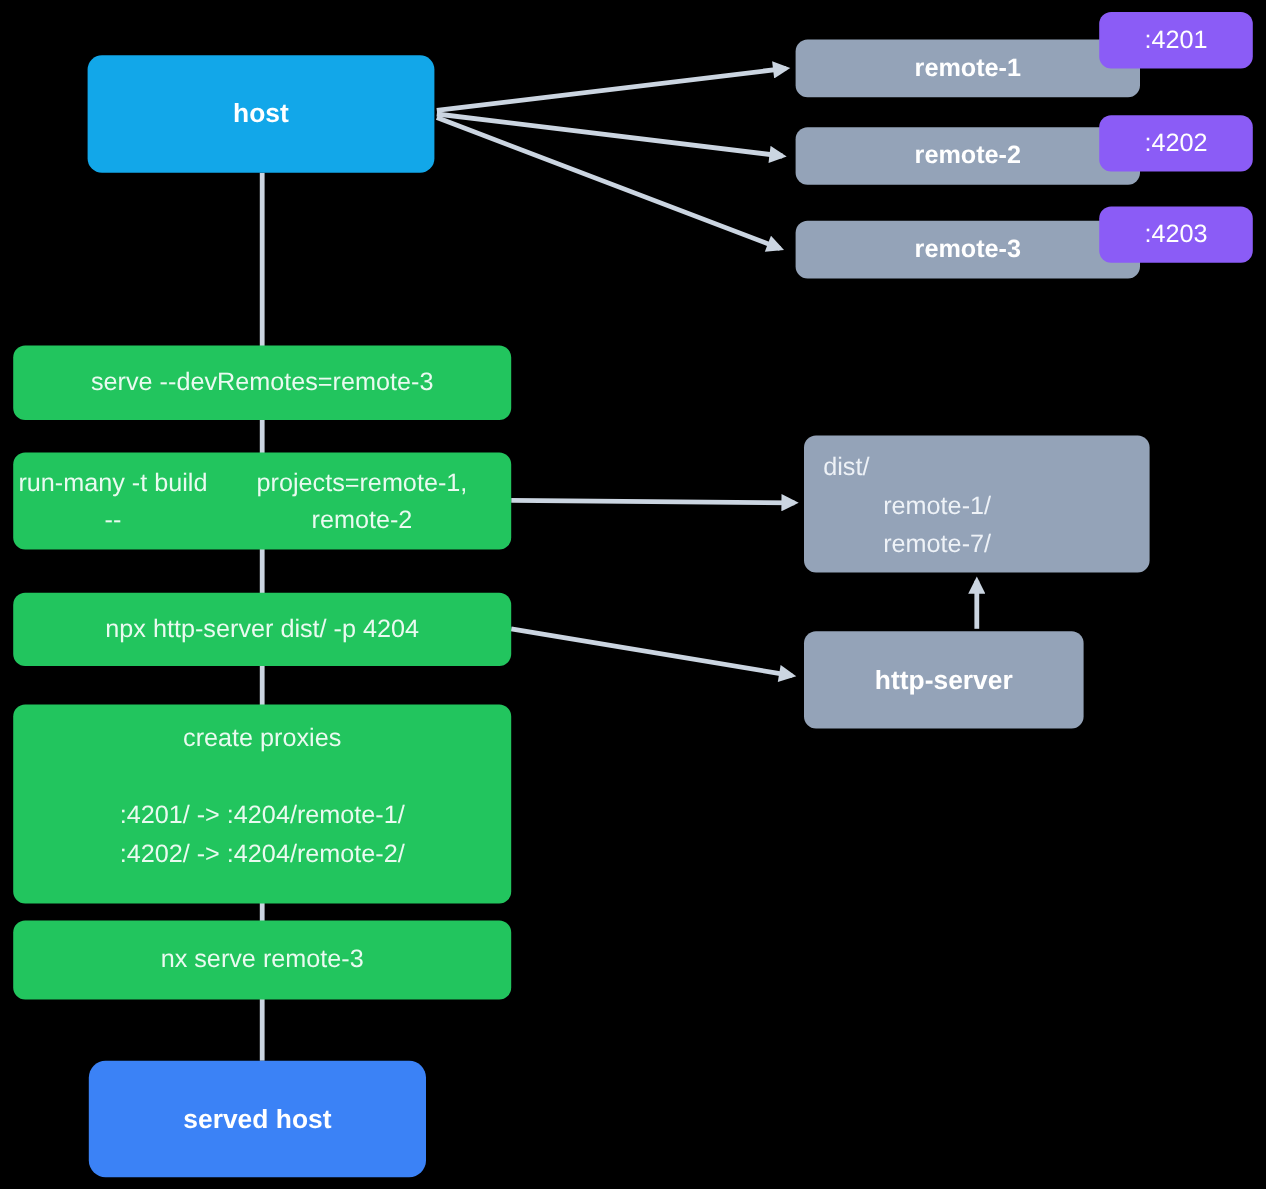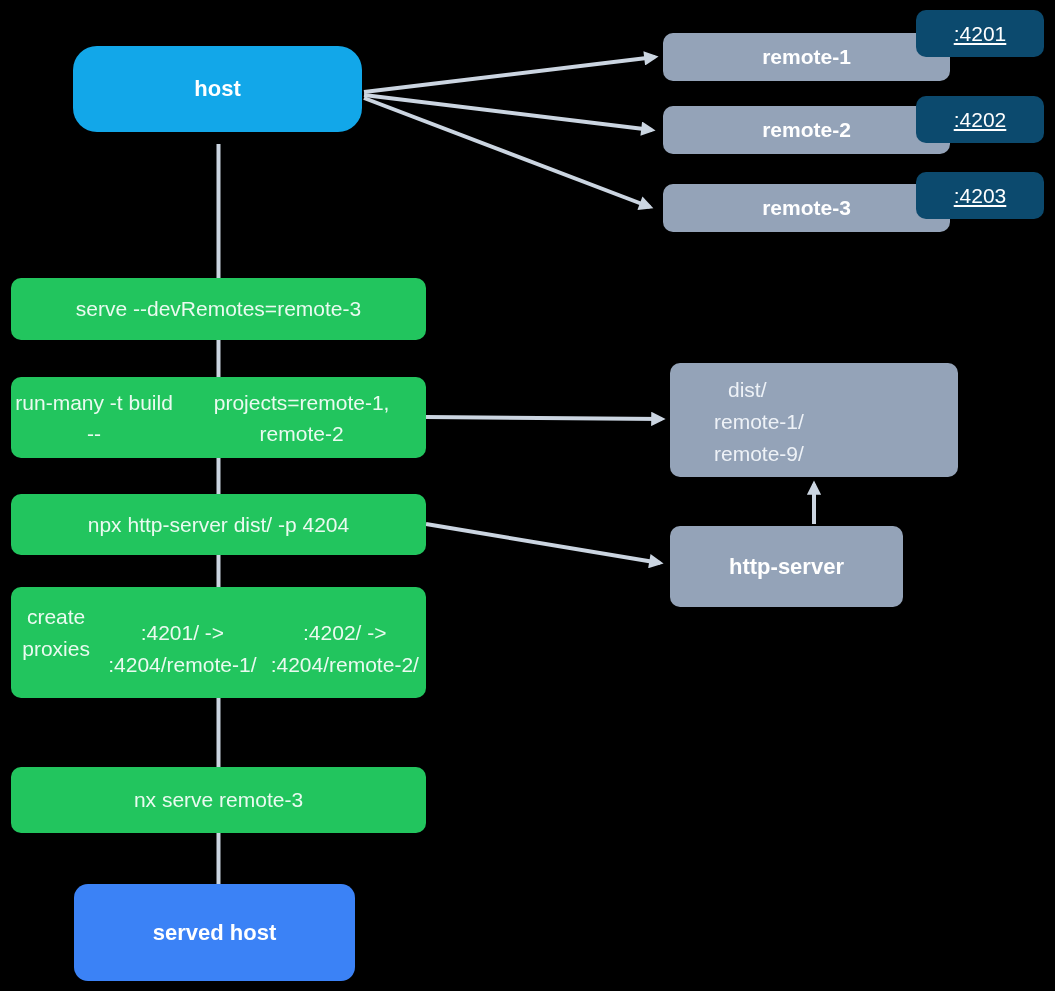--- a/index.html
+++ b/index.html
@@ -6,41 +6,41 @@
   .canvas{
     position:relative;width:1055px;height:991px;background:#000;
     font-family:"Liberation Sans","DejaVu Sans",sans-serif;overflow:hidden;
   }
   .edges{position:absolute;left:0;top:0;width:1055px;height:991px;}
   .node{
     position:absolute;box-sizing:border-box;display:flex;align-items:center;
     justify-content:center;text-align:center;color:#fff;font-size:21px;
   }
   
-  .host{left:73px;top:46px;width:289px;height:86px;background:#12a7e9;border-radius:24px;font-weight:700;font-size:22px;}
+  .host{left:73px;top:46px;width:289px;height:98px;background:#12a7e9;border-radius:12px;font-weight:700;font-size:22px;}
   .served{left:74px;top:884px;width:281px;height:97px;background:#3b82f6;border-radius:14px;font-weight:700;font-size:22px;}
   
   .step{left:11px;width:415px;background:#22c55e;border-radius:10px;color:#eafaf0;}
-  .step-serve{top:278px;height:62px;}
+  .step-serve{top:288px;height:62px;}
   .step-build{top:377px;height:81px;flex-direction:row;line-height:31px;}
   .step-npx{top:494px;height:61px;}
-  .step-proxies{top:587px;height:111px;flex-direction:row;justify-content:flex-start;padding-top:13px;line-height:32px;}
+  .step-proxies{top:587px;height:166px;flex-direction:column;justify-content:flex-start;padding-top:13px;line-height:32px;}
   .step-proxies .proxies-title{margin-bottom:32px;display:block;}
   .step-nxserve{top:767px;height:66px;}
   
   .remote{left:663px;width:287px;height:48px;background:#94a3b8;border-radius:10px;font-weight:700;}
   .r1{top:33px;}.r2{top:106px;}.r3{top:184px;}
-  .badge{position:absolute;left:916px;width:128px;height:47px;background:#0c4a6e;border-radius:10px;
-         display:flex;align-items:center;justify-content:center;color:#fff;font-size:21px;text-decoration:underline;}
+  .badge{position:absolute;left:916px;width:128px;height:47px;background:#8b5cf6;border-radius:10px;
+         display:flex;align-items:center;justify-content:center;color:#fff;font-size:21px;}
   .b1{top:10px;}.b2{top:96px;}.b3{top:172px;}
   
   .distbox{left:670px;top:363px;width:288px;height:114px;background:#94a3b8;border-radius:10px;
            display:block;text-align:left;color:#eef2f7;padding-top:11px;line-height:32px;}
-  .distbox .dist-title{display:block;padding-left:16px;margin-left:42px;}
-  .distbox .dist-entry{display:block;padding-left:44px;}
+  .distbox .dist-title{display:block;padding-left:16px;}
+  .distbox .dist-entry{display:block;padding-left:66px;}
   .httpsrv{left:670px;top:526px;width:233px;height:81px;background:#94a3b8;border-radius:10px;font-weight:700;font-size:22px;}
 </style>
 </head>
 <body>
 
 <div class="canvas">
 
   <svg class="edges" viewBox="0 0 1055 991" xmlns="http://www.w3.org/2000/svg">
     <defs>
       <marker id="arr" viewBox="0 0 10 10" refX="7.5" refY="5" markerWidth="4" markerHeight="3.6" orient="auto-start-reverse">
@@ -103,20 +103,20 @@
   <div class="badge b2">
     <span>:4202</span>
   </div>
   <div class="badge b3">
     <span>:4203</span>
   </div>
 
   <div class="node distbox">
     <span class="dist-title">dist/</span>
     <span class="dist-entry">remote-1/</span>
-    <span class="dist-entry">remote-9/</span>
+    <span class="dist-entry">remote-7/</span>
   </div>
 
   <div class="node httpsrv">
     <span>http-server</span>
   </div>
 
 </div>
 
 </body></html>

